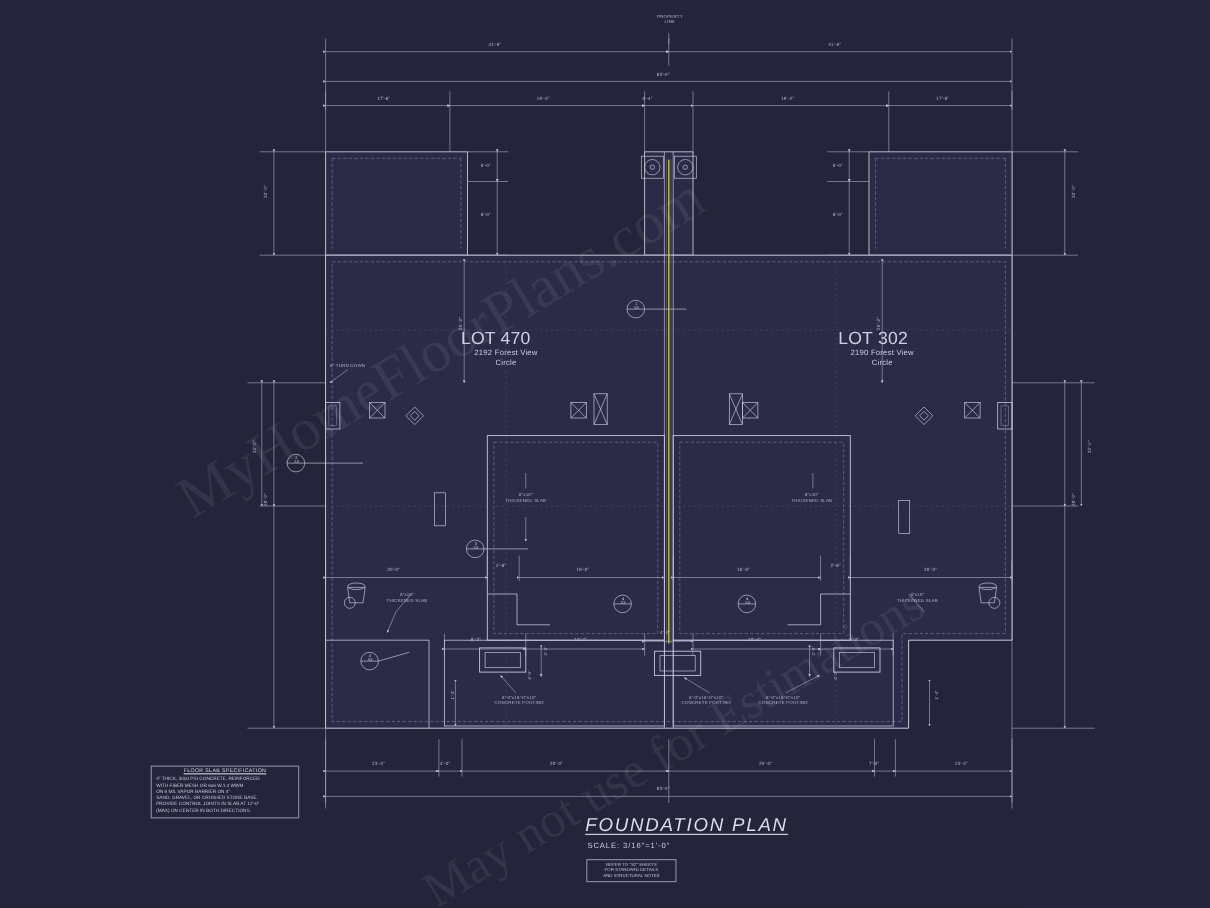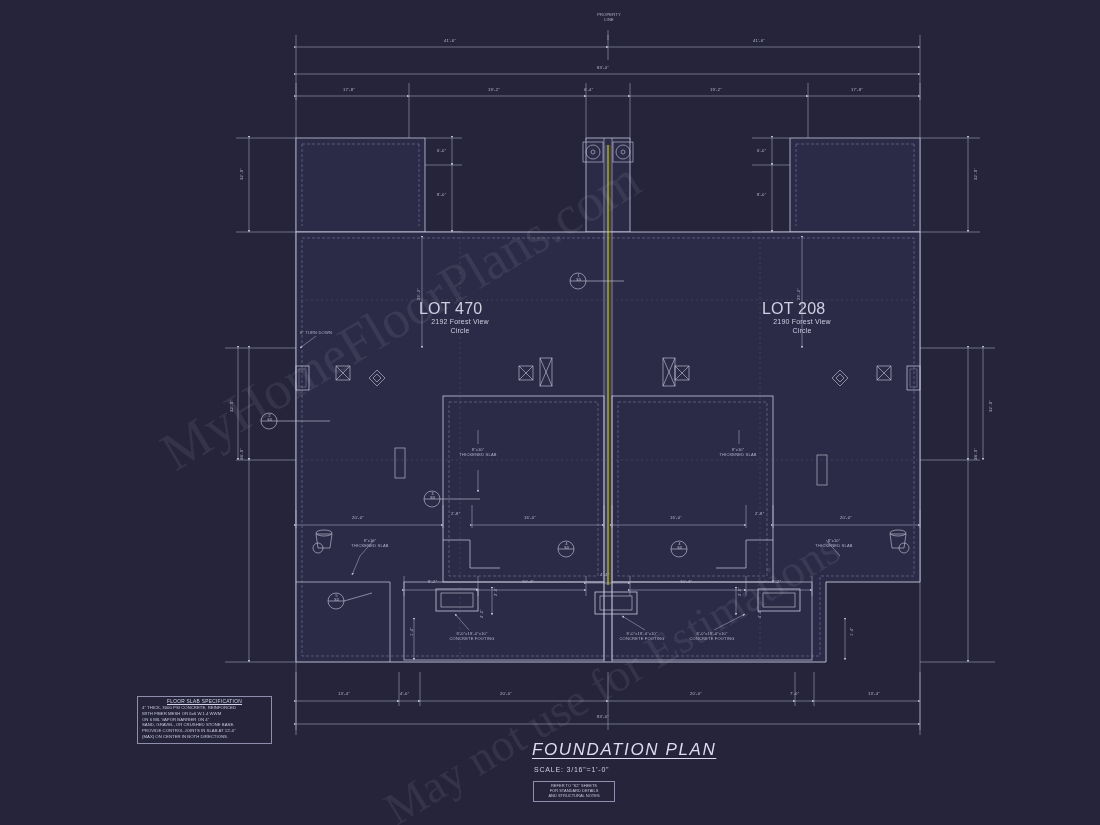--- a/index.html
+++ b/index.html
@@ -379,21 +379,21 @@
     <div>PROPERTY</div>
     <div>LINE</div>
   </div>
 
   <div class="lbl" style="left:419px; top:300px;">LOT 470</div>
   <div class="lbl lot-sub" style="left:408px; top:318px; width:104px;">
     <div>2192 Forest View</div>
     <div>Circle</div>
   </div>
 
-  <div class="lbl" style="left:762px; top:300px;">LOT 208</div>
+  <div class="lbl" style="left:762px; top:300px;">LOT 302</div>
   <div class="lbl lot-sub" style="left:750px; top:318px; width:104px;">
     <div>2190 Forest View</div>
     <div>Circle</div>
   </div>
 
   <div class="lbl dim" style="left:444px; top:38px;">41'-6"</div>
   <div class="lbl dim" style="left:753px; top:38px;">41'-6"</div>
   <div class="lbl dim" style="left:597px; top:65px;">83'-0"</div>
 
   <div class="lbl dim" style="left:343px; top:87px;">17'-8"</div>

